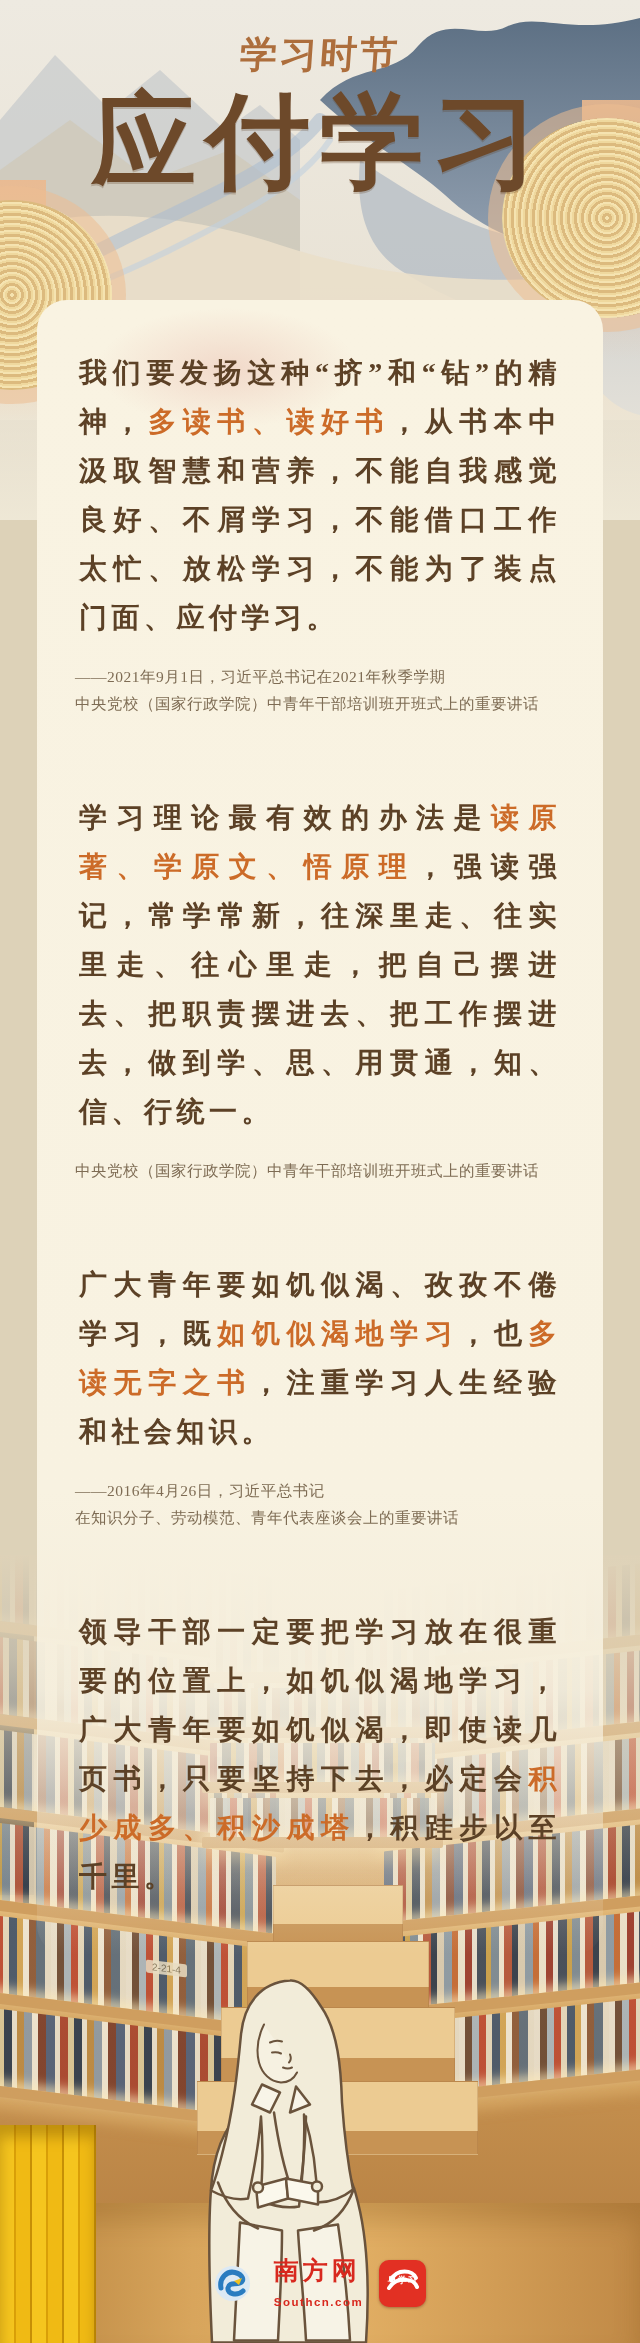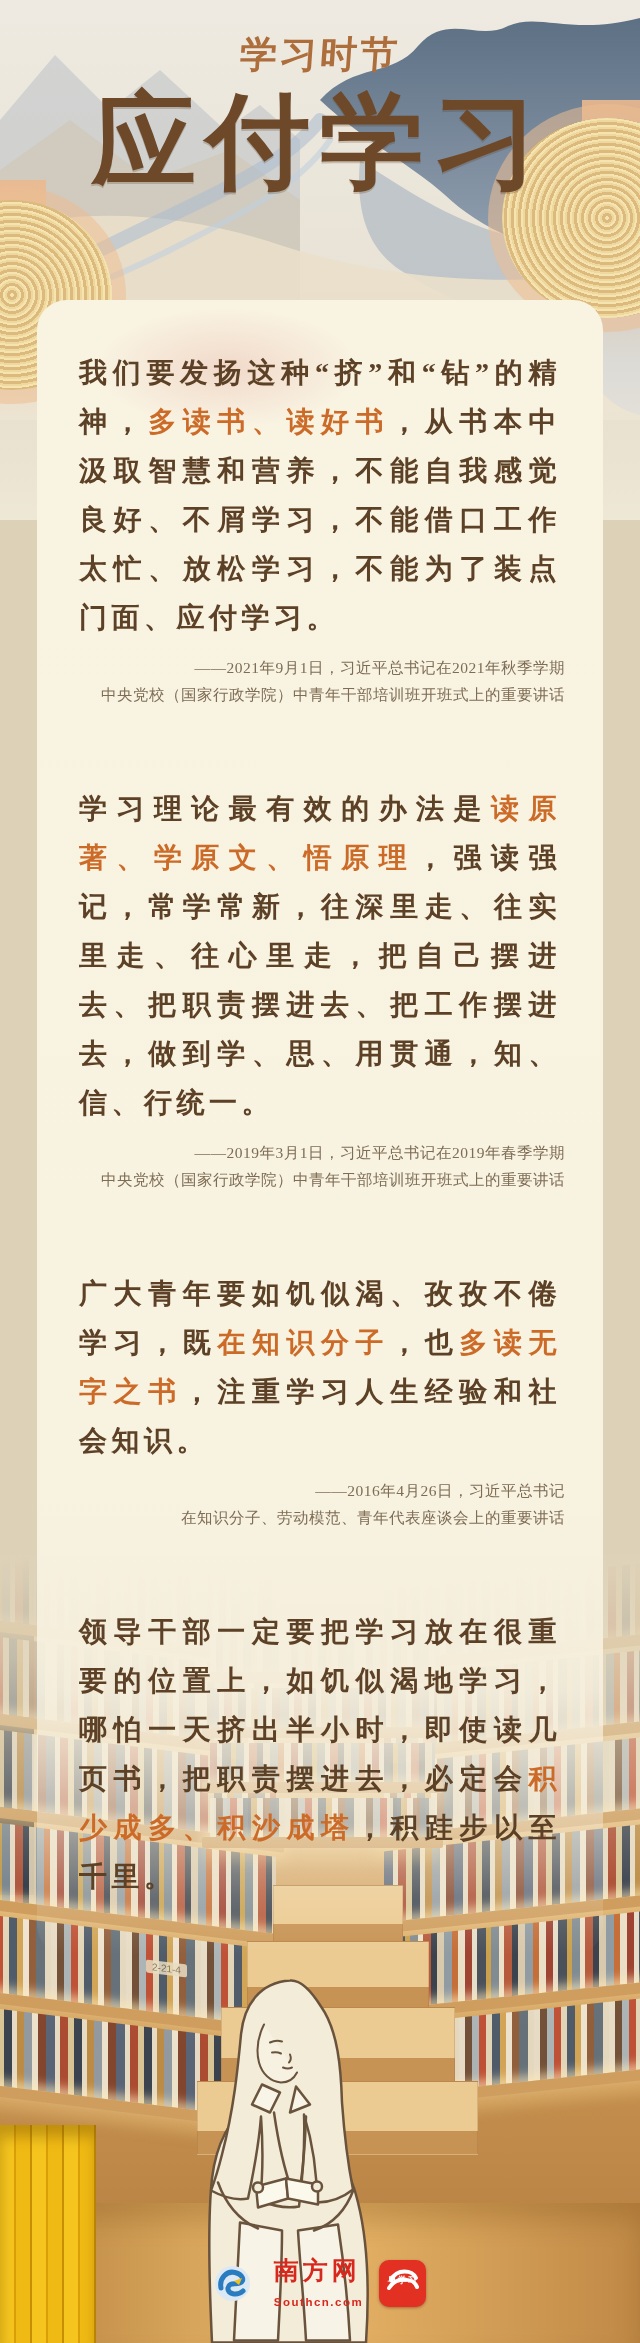--- a/index.html
+++ b/index.html
@@ -65,22 +65,22 @@
   
   .quote-card{position:absolute;left:37px;top:300px;width:566px;height:1655px;z-index:3;border-radius:30px;
        background:linear-gradient(180deg,#f9f3e2 0%,#f8f2e1 72%,rgba(248,242,225,.85) 84%,rgba(248,242,225,.3) 94%,rgba(248,242,225,0) 100%);
        box-sizing:border-box;padding:44px 38px 0 38px;}
   .quote-card::before{content:"";position:absolute;left:60px;top:8px;width:260px;height:120px;border-radius:50%;
        background:radial-gradient(closest-side,rgba(235,196,182,.55),rgba(235,196,182,0));}
   .quote-block{position:relative;margin:0 0 76px 0;}
   .quote-text{margin:4px;font-weight:700;font-size:28px;line-height:49px;letter-spacing:4.5px;
        color:#5c4126;text-align:justify;}
   .quote-text .hl{color:#cc6b28;}
-  .quote-attribution{margin-top:12px;font-size:15.5px;line-height:27px;letter-spacing:.5px;
-       color:#7e6c54;text-align:right;}
+  .quote-attribution{margin-top:21px;font-size:15.5px;line-height:27px;letter-spacing:.5px;
+       color:#7e6c54;text-align:left;}
 
   
   .footer-logos{position:absolute;left:0;top:2258px;width:100%;z-index:6;
        display:flex;justify-content:center;align-items:center;gap:16px;}
   .southcn{display:flex;align-items:center;gap:23px;}
   .southcn-name{font-weight:700;font-size:25px;color:#d8281e;letter-spacing:4px;line-height:1;}
   .southcn-domain{font-family:"Liberation Sans","DejaVu Sans",sans-serif;font-weight:700;
        font-size:11.5px;color:#d8281e;letter-spacing:1.5px;margin-top:13px;text-align:right;}
   .yuexuexi{width:47px;height:47px;border-radius:10px;background:#e23023;position:relative;
        box-shadow:0 1px 3px rgba(80,20,10,.4);display:flex;flex-direction:column;align-items:center;justify-content:flex-end;}
@@ -243,33 +243,32 @@
     <section class="quote-block">
       <p class="quote-text"><span>我们要发扬这种“挤”和“钻”的精神，</span><span class="hl">多读书、读好书</span><span>，从书本中汲取智慧和营养，不能自我感觉良好、不屑学习，不能借口工作太忙、放松学习，不能为了装点门面、应付学习。</span></p>
       <div class="quote-attribution">
           <div>——2021年9月1日，习近平总书记在2021年秋季学期</div>
           <div>中央党校（国家行政学院）中青年干部培训班开班式上的重要讲话</div>
         </div>
     </section>
     <section class="quote-block">
       <p class="quote-text"><span>学习理论最有效的办法是</span><span class="hl">读原著、学原文、悟原理</span><span>，强读强记，常学常新，往深里走、往实里走、往心里走，把自己摆进去、把职责摆进去、把工作摆进去，做到学、思、用贯通，知、信、行统一。</span></p>
       <div class="quote-attribution">
-          <div>——2019年3月1日，习近平总书记在2019年春季学期</div>
           <div>中央党校（国家行政学院）中青年干部培训班开班式上的重要讲话</div>
         </div>
     </section>
     <section class="quote-block">
-      <p class="quote-text"><span>广大青年要如饥似渴、孜孜不倦学习，既</span><span class="hl">在知识分子</span><span>，也</span><span class="hl">多读无字之书</span><span>，注重学习人生经验和社会知识。</span></p>
+      <p class="quote-text"><span>广大青年要如饥似渴、孜孜不倦学习，既</span><span class="hl">如饥似渴地学习</span><span>，也</span><span class="hl">多读无字之书</span><span>，注重学习人生经验和社会知识。</span></p>
       <div class="quote-attribution">
           <div>——2016年4月26日，习近平总书记</div>
           <div>在知识分子、劳动模范、青年代表座谈会上的重要讲话</div>
         </div>
     </section>
     <section class="quote-block">
-      <p class="quote-text"><span>领导干部一定要把学习放在很重要的位置上，如饥似渴地学习，哪怕一天挤出半小时，即使读几页书，把职责摆进去，必定会</span><span class="hl">积少成多、积沙成塔</span><span>，积跬步以至千里。</span></p>
+      <p class="quote-text"><span>领导干部一定要把学习放在很重要的位置上，如饥似渴地学习，广大青年要如饥似渴，即使读几页书，只要坚持下去，必定会</span><span class="hl">积少成多、积沙成塔</span><span>，积跬步以至千里。</span></p>
     </section>
   </div>
 
   <div class="footer-logos">
     <div class="southcn">
       <svg width="37" height="37" viewBox="0 0 37 37">
         <circle cx="18.5" cy="18.5" r="17.5" fill="#dce9f4"></circle>
         <path d="M7,23 C5,13 13,5.5 21,7.5 C29,9.5 31,16 26,18 C21,20 15,17 14,23 C13,29 23,31.5 29,26" fill="none" stroke="#2a7cc0" stroke-width="5" stroke-linecap="round"></path>
         <path d="M20,16 L28,13 L25,20 Z" fill="#f0c020"></path>
       </svg>

